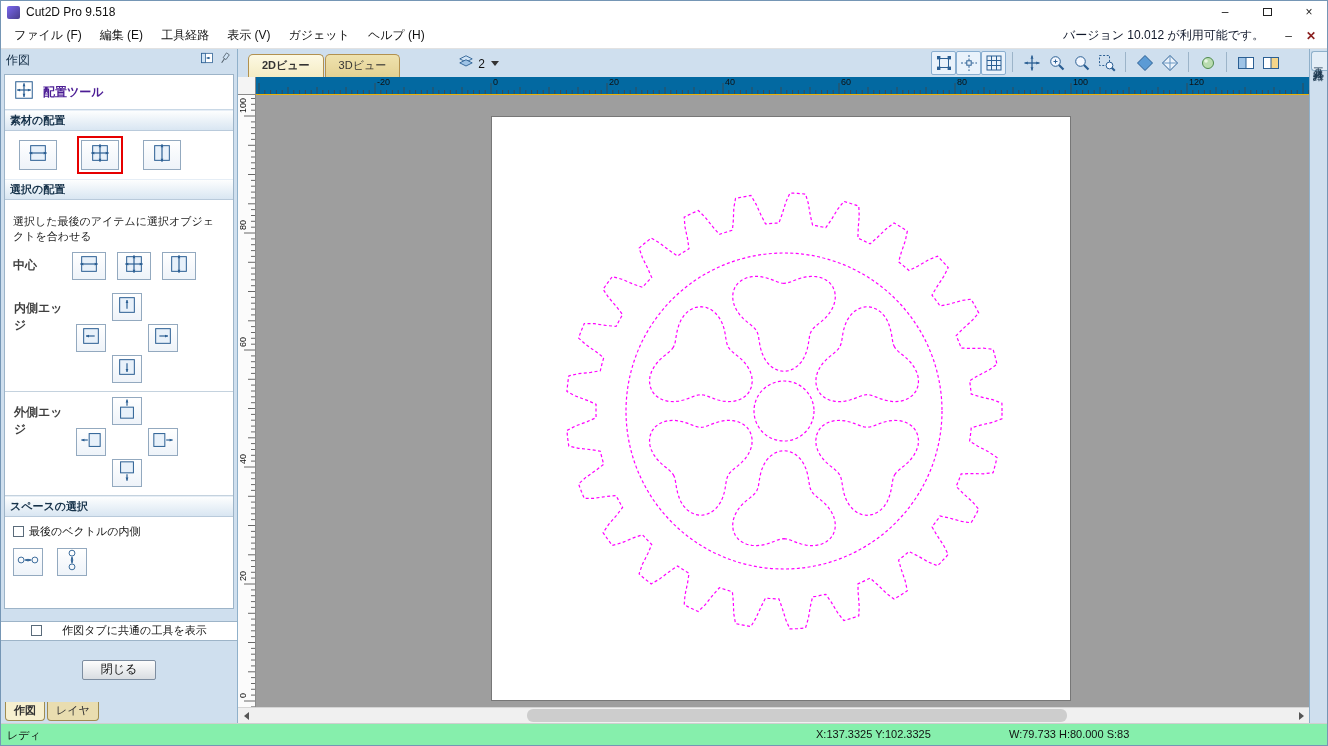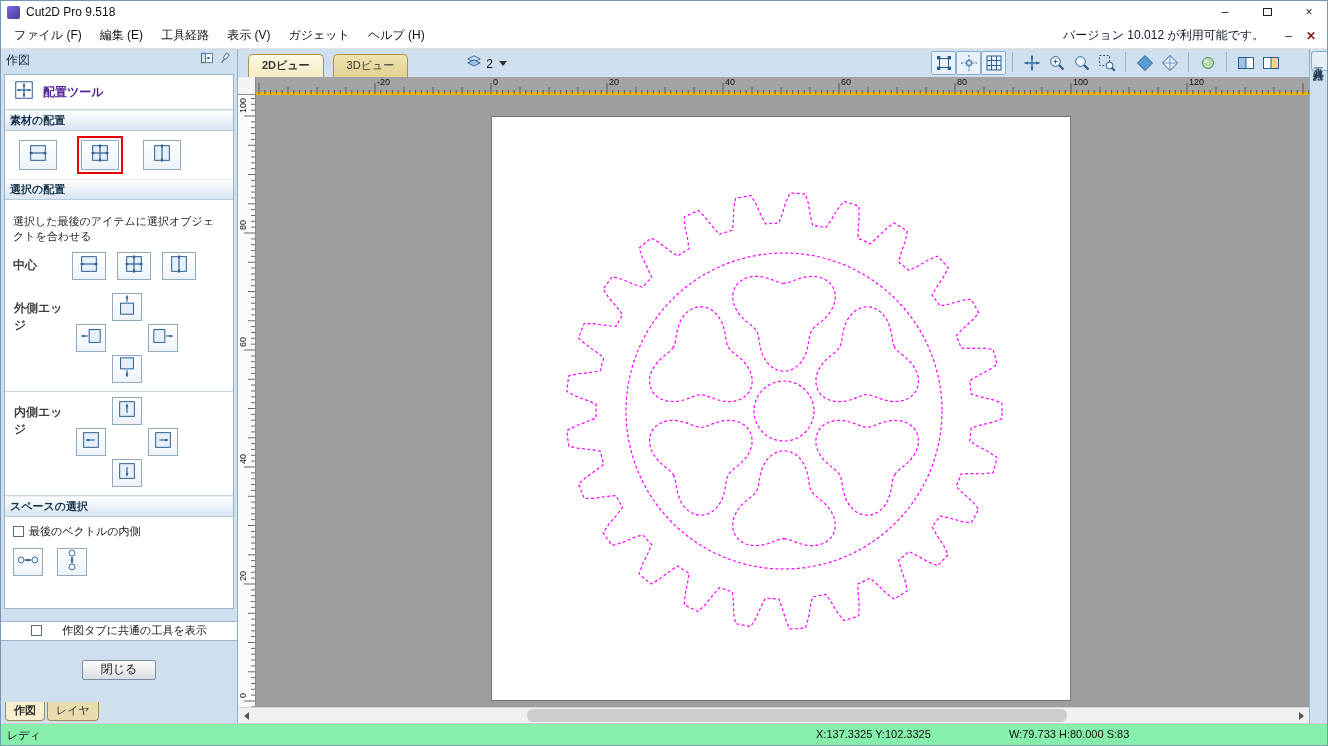--- a/index.html
+++ b/index.html
@@ -52,34 +52,34 @@
 .common-row{margin-top:12px;background:#fff;border-top:1px solid #9db4c8;border-bottom:1px solid #9db4c8;height:20px;display:flex;align-items:center;justify-content:center;gap:20px;font-size:11px;color:#111;flex:0 0 auto;}
 .close-row{display:flex;justify-content:center;padding:19px 0;flex:0 0 auto;}
 .close-btn{width:74px;height:20px;font-size:12px;background:linear-gradient(#fdfdfd,#d9dde2);border:1px solid #7d8da0;border-radius:2px;color:#111;display:flex;align-items:center;justify-content:center;}
 .lp-fill{flex:1;}
 .lp-tabs{display:flex;gap:2px;padding:0 0 2px 4px;flex:0 0 auto;}
 .lp-tab{font-size:11px;padding:1px 8px 2px;background:#e9ddb0;border:1px solid #a08c50;border-top:none;border-radius:0 0 4px 4px;color:#333;}
 .lp-tab.active{background:#f7f0cf;font-weight:bold;}
 
 .main{flex:1;display:flex;flex-direction:column;min-width:0;}
 .topbar{height:28px;background:#cfdfee;display:flex;align-items:flex-end;flex:0 0 auto;}
-.vtabs{display:flex;align-items:flex-start;margin-left:10px;gap:9px;}
+.vtabs{display:flex;align-items:flex-start;margin-left:10px;gap:1px;}
 .viewtab{font-size:11px;padding:3px 13px 4px;border:1px solid #b2914f;border-bottom:none;border-radius:5px 5px 0 0;background:linear-gradient(#efe2ae,#e3d193);color:#333;}
 .viewtab.active{background:linear-gradient(#fdf9e3,#f4ecc4);font-weight:bold;}
 .layerbox{display:flex;align-items:center;gap:4px;margin:0 0 4px 58px;font-size:12px;color:#111;}
 .tri{width:0;height:0;border-left:4px solid transparent;border-right:4px solid transparent;border-top:5px solid #333;margin-left:2px;}
 .tspacer{flex:1;}
 .tbar{display:flex;align-items:center;margin:0 26px 2px 0;}
 .tbtn{width:25px;height:24px;display:flex;align-items:center;justify-content:center;border:1px solid transparent;border-radius:2px;}
 .tbtn.on{background:#e9f2fb;border-color:#89aed0;}
 .vsep{width:1px;height:20px;background:#9cb4c9;margin:0 6px 2px;}
 .viewwrap{flex:1;display:flex;flex-direction:column;min-height:0;}
 .hrow{display:flex;height:18px;flex:0 0 auto;}
 .corner{width:18px;height:18px;background:#f4f4f4;border-right:1px solid #8a8a8a;border-bottom:1px solid #8a8a8a;}
-.hruler{flex:1;background:#a3a3a3;border-bottom:3px solid #eab308;}
+.hruler{flex:1;background:#0369a1;border-bottom:1px solid #eab308;}
 .crow{flex:1;display:flex;min-height:0;}
 .vruler{width:18px;background:#fbfbfb;border-right:1px solid #8a8a8a;flex:0 0 auto;}
 .canvas{flex:1;position:relative;background:#9e9e9e;overflow:hidden;}
 .sheet{position:absolute;left:235px;top:21px;width:580px;height:585px;background:#fff;border:1px solid #777;}
 .sheet svg{position:absolute;left:0;top:0;}
 .hscroll{height:16px;background:#f0f0f0;border-top:1px solid #d5d5d5;position:relative;flex:0 0 auto;}
 .sarrow{position:absolute;top:0;width:16px;height:15px;display:flex;align-items:center;justify-content:center;}
 .sarrow.left{left:0;}.sarrow.right{right:0;}
 .sarrow .t{width:0;height:0;border-top:4px solid transparent;border-bottom:4px solid transparent;}
 .sarrow.left .t{border-right:5px solid #555;}
@@ -226,20 +226,54 @@
                     <line x1="12" y1="12" x2="12" y2="2.5" stroke="#2b5f93" stroke-width="1.3"></line>
                     <polygon points="12 2.5,13.5 5.8,10.5 5.8" fill="#2b5f93"></polygon>
                     <line x1="12" y1="12" x2="12" y2="21.5" stroke="#2b5f93" stroke-width="1.3"></line>
                     <polygon points="12 21.5,10.5 18.2,13.5 18.2" fill="#2b5f93"></polygon>
                   </svg></span>
               </div>
             </div>
         </div>
 
         <div class="edge-block">
+          <div class="lbl">内側エッジ</div>
+          <div class="diamond" id="inner-btns">
+              <div class="ab">
+                <span><svg width="22" height="22" viewBox="0 0 24 24">
+                    <rect x="4" y="4" width="16" height="16" fill="#e8f1fa" stroke="#2b5f93" stroke-width="1.1"></rect>
+                    <line x1="12" y1="16" x2="12" y2="6.5" stroke="#2b5f93" stroke-width="1.3"></line>
+                    <polygon points="12 6.5,13.5 9.8,10.5 9.8" fill="#2b5f93"></polygon>
+                  </svg></span>
+              </div>
+              <div class="ab">
+                <span><svg width="22" height="22" viewBox="0 0 24 24">
+                    <rect x="4" y="4" width="16" height="16" fill="#e8f1fa" stroke="#2b5f93" stroke-width="1.1"></rect>
+                    <line x1="16" y1="12" x2="6.5" y2="12" stroke="#2b5f93" stroke-width="1.3"></line>
+                    <polygon points="6.5 12,9.8 10.5,9.8 13.5" fill="#2b5f93"></polygon>
+                  </svg></span>
+              </div>
+              <div class="ab">
+                <span><svg width="22" height="22" viewBox="0 0 24 24">
+                    <rect x="4" y="4" width="16" height="16" fill="#e8f1fa" stroke="#2b5f93" stroke-width="1.1"></rect>
+                    <line x1="8" y1="12" x2="17.5" y2="12" stroke="#2b5f93" stroke-width="1.3"></line>
+                    <polygon points="17.5 12,14.2 13.5,14.2 10.5" fill="#2b5f93"></polygon>
+                  </svg></span>
+              </div>
+              <div class="ab">
+                <span><svg width="22" height="22" viewBox="0 0 24 24">
+                    <rect x="4" y="4" width="16" height="16" fill="#e8f1fa" stroke="#2b5f93" stroke-width="1.1"></rect>
+                    <line x1="12" y1="8" x2="12" y2="17.5" stroke="#2b5f93" stroke-width="1.3"></line>
+                    <polygon points="12 17.5,10.5 14.2,13.5 14.2" fill="#2b5f93"></polygon>
+                  </svg></span>
+              </div>
+            </div>
+        </div>
+
+        <div class="edge-block">
           <div class="lbl">外側エッジ</div>
           <div class="diamond" id="outer-btns">
               <div class="ab">
                 <span><svg width="22" height="22" viewBox="0 0 24 24">
                     <rect x="5" y="10" width="14" height="12" fill="#e8f1fa" stroke="#2b5f93" stroke-width="1.1"></rect>
                     <line x1="12" y1="8.5" x2="12" y2="1.5" stroke="#2b5f93" stroke-width="1.3"></line>
                     <polygon points="12 1.5,13.5 4.8,10.5 4.8" fill="#2b5f93"></polygon>
                   </svg></span>
               </div>
               <div class="ab">
@@ -254,54 +288,20 @@
                     <rect x="2" y="5" width="12" height="14" fill="#e8f1fa" stroke="#2b5f93" stroke-width="1.1"></rect>
                     <line x1="15.5" y1="12" x2="22.5" y2="12" stroke="#2b5f93" stroke-width="1.3"></line>
                     <polygon points="22.5 12,19.2 13.5,19.2 10.5" fill="#2b5f93"></polygon>
                   </svg></span>
               </div>
               <div class="ab">
                 <span><svg width="22" height="22" viewBox="0 0 24 24">
                     <rect x="5" y="2" width="14" height="12" fill="#e8f1fa" stroke="#2b5f93" stroke-width="1.1"></rect>
                     <line x1="12" y1="15.5" x2="12" y2="22.5" stroke="#2b5f93" stroke-width="1.3"></line>
                     <polygon points="12 22.5,10.5 19.2,13.5 19.2" fill="#2b5f93"></polygon>
-                  </svg></span>
-              </div>
-            </div>
-        </div>
-
-        <div class="edge-block">
-          <div class="lbl">内側エッジ</div>
-          <div class="diamond" id="inner-btns">
-              <div class="ab">
-                <span><svg width="22" height="22" viewBox="0 0 24 24">
-                    <rect x="4" y="4" width="16" height="16" fill="#e8f1fa" stroke="#2b5f93" stroke-width="1.1"></rect>
-                    <line x1="12" y1="16" x2="12" y2="6.5" stroke="#2b5f93" stroke-width="1.3"></line>
-                    <polygon points="12 6.5,13.5 9.8,10.5 9.8" fill="#2b5f93"></polygon>
-                  </svg></span>
-              </div>
-              <div class="ab">
-                <span><svg width="22" height="22" viewBox="0 0 24 24">
-                    <rect x="4" y="4" width="16" height="16" fill="#e8f1fa" stroke="#2b5f93" stroke-width="1.1"></rect>
-                    <line x1="16" y1="12" x2="6.5" y2="12" stroke="#2b5f93" stroke-width="1.3"></line>
-                    <polygon points="6.5 12,9.8 10.5,9.8 13.5" fill="#2b5f93"></polygon>
-                  </svg></span>
-              </div>
-              <div class="ab">
-                <span><svg width="22" height="22" viewBox="0 0 24 24">
-                    <rect x="4" y="4" width="16" height="16" fill="#e8f1fa" stroke="#2b5f93" stroke-width="1.1"></rect>
-                    <line x1="8" y1="12" x2="17.5" y2="12" stroke="#2b5f93" stroke-width="1.3"></line>
-                    <polygon points="17.5 12,14.2 13.5,14.2 10.5" fill="#2b5f93"></polygon>
-                  </svg></span>
-              </div>
-              <div class="ab">
-                <span><svg width="22" height="22" viewBox="0 0 24 24">
-                    <rect x="4" y="4" width="16" height="16" fill="#e8f1fa" stroke="#2b5f93" stroke-width="1.1"></rect>
-                    <line x1="12" y1="8" x2="12" y2="17.5" stroke="#2b5f93" stroke-width="1.3"></line>
-                    <polygon points="12 17.5,10.5 14.2,13.5 14.2" fill="#2b5f93"></polygon>
                   </svg></span>
               </div>
             </div>
         </div>
 
         <div class="sec-hdr">スペースの選択</div>
         <div class="space-body">
           <div class="cb-row">
             <span class="cb"></span>
             <span>最後のベクトルの内側</span>

